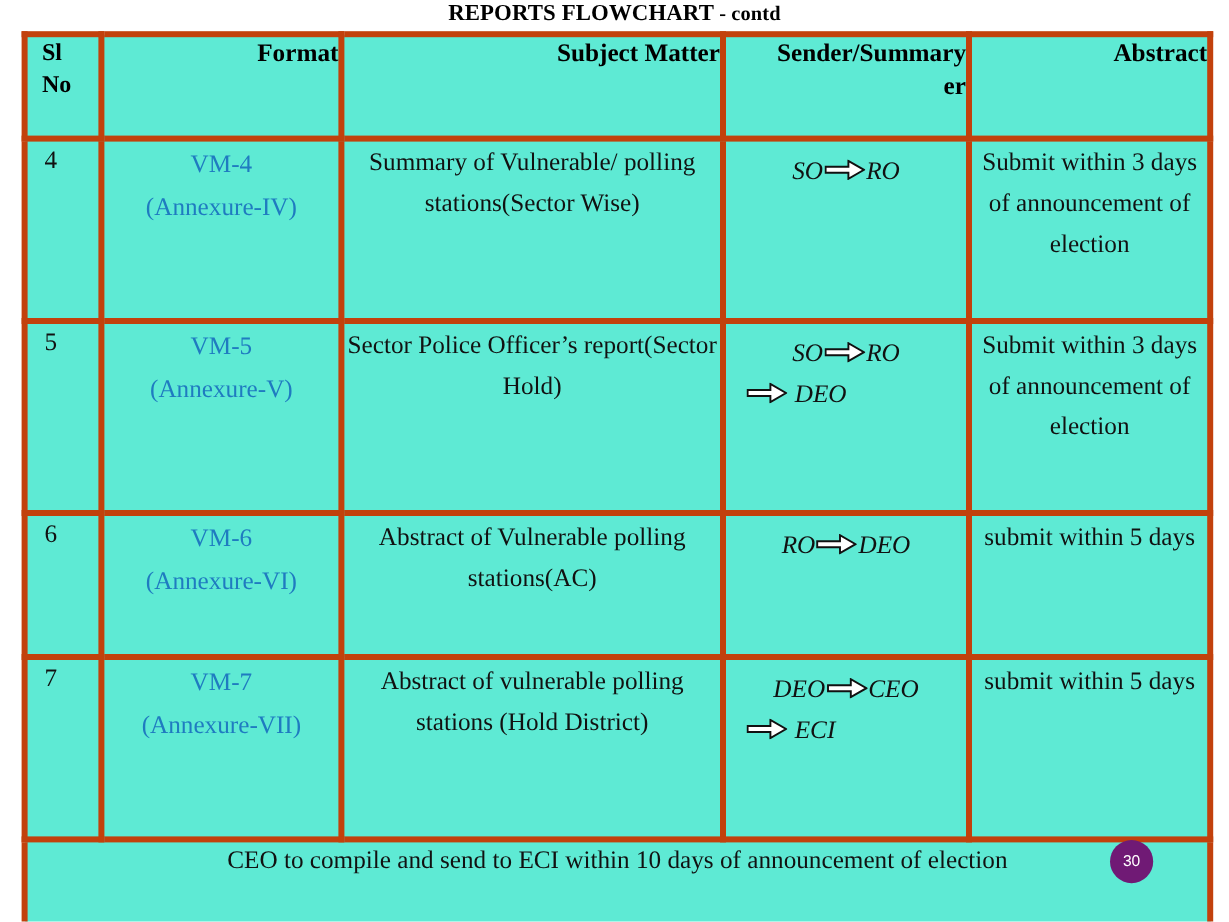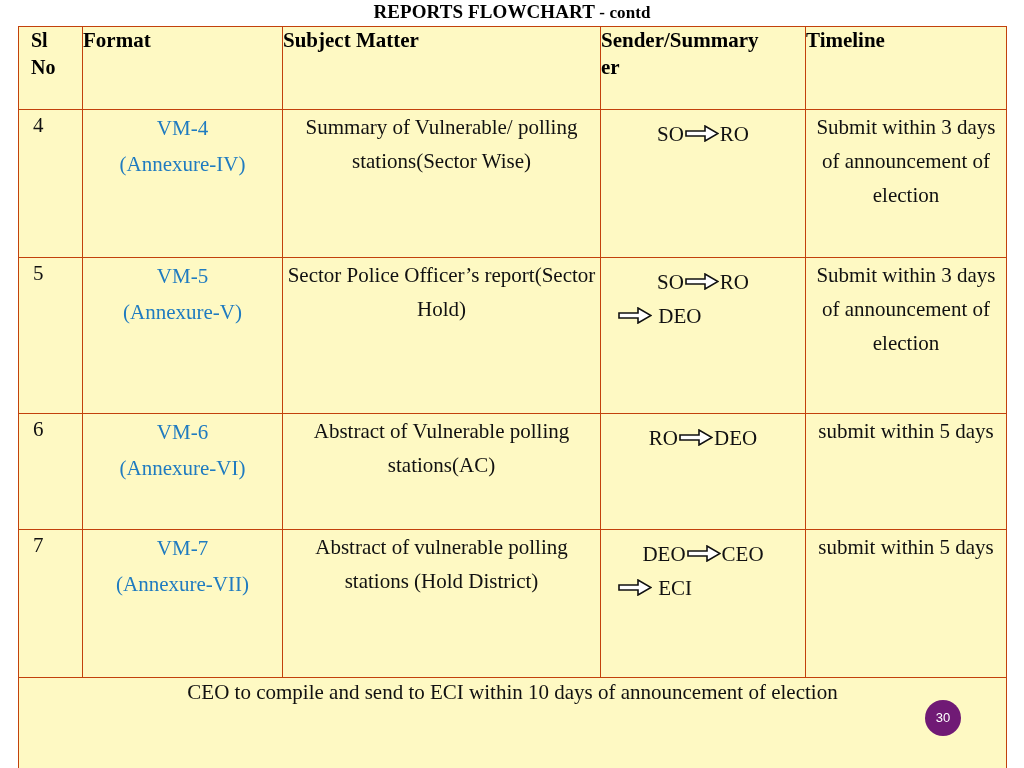--- a/index.html
+++ b/index.html
@@ -44,44 +44,44 @@
   .report-table {
     position: absolute;
     left: 18px;
     top: 26px;
     width: 988px;
     border-collapse: collapse;
     table-layout: fixed;
     background: #ffffff;
   }
   .report-table td, .report-table th {
-    border: 1px solid #c2410c;
+    border: 5px solid #c2410c;
     padding: 0;
     vertical-align: top;
-    background: #fef9c3;
+    background: #5eead4;
   }
 
   
   col.c-sl   { width: 64px; }
   col.c-fmt  { width: 200px; }
   col.c-subj { width: 318px; }
   col.c-send { width: 205px; }
   col.c-time { width: 201px; }
 
   
   .hdr-row th {
     height: 82px;
     font-weight: bold;
     font-size: 21px;
     line-height: 27px;
     color: #000000;
   }
   .hdr-cell {
     padding: 7px 4px 0 4px;
-    text-align: left;
+    text-align: right;
   }
   .hdr-cell.sl {
     text-align: left;
     padding-left: 12px;
     font-size: 20px;
   }
   .hdr-cell.sl .l2 { display: block; }
 
   
   .r4 td { height: 140px; }
@@ -105,20 +105,21 @@
   .cell.format {
     color: #1f7bc0;
     line-height: 36px;
   }
   .cell.format .fmt-code { display: block; font-family: Liberation Serif, serif; }
   .cell.format .fmt-annex { display: block; }
   .cell.subject { line-height: 34px; }
   .cell.sender {
     line-height: 34px;
     padding-top: 7px;
+    font-style: italic;
   }
   .cell.timeline { line-height: 34px; }
 
   .sender-line { display: block; white-space: nowrap; }
   .sender-line.second { text-align: left; padding-left: 16px; }
 
   
   .arrow-ico {
     display: inline-block;
     width: 34px;
@@ -179,21 +180,21 @@
         <th class="hdr-cell sl">
           <span class="l1">Sl</span>
           <span class="l2">No</span>
         </th>
         <th class="hdr-cell">Format</th>
         <th class="hdr-cell">Subject Matter</th>
         <th class="hdr-cell">
           <span>Sender/Summary</span>
           <span style="display:block">er</span>
         </th>
-        <th class="hdr-cell">Timeline</th>
+        <th class="hdr-cell">Abstract</th>
       </tr>
     </thead>
 
     <tbody>
 
       <tr class="r4">
         <td class="cell sl">4</td>
         <td class="cell format">
           <span class="fmt-code">VM-4</span>
           <span class="fmt-annex">(Annexure-IV)</span>

